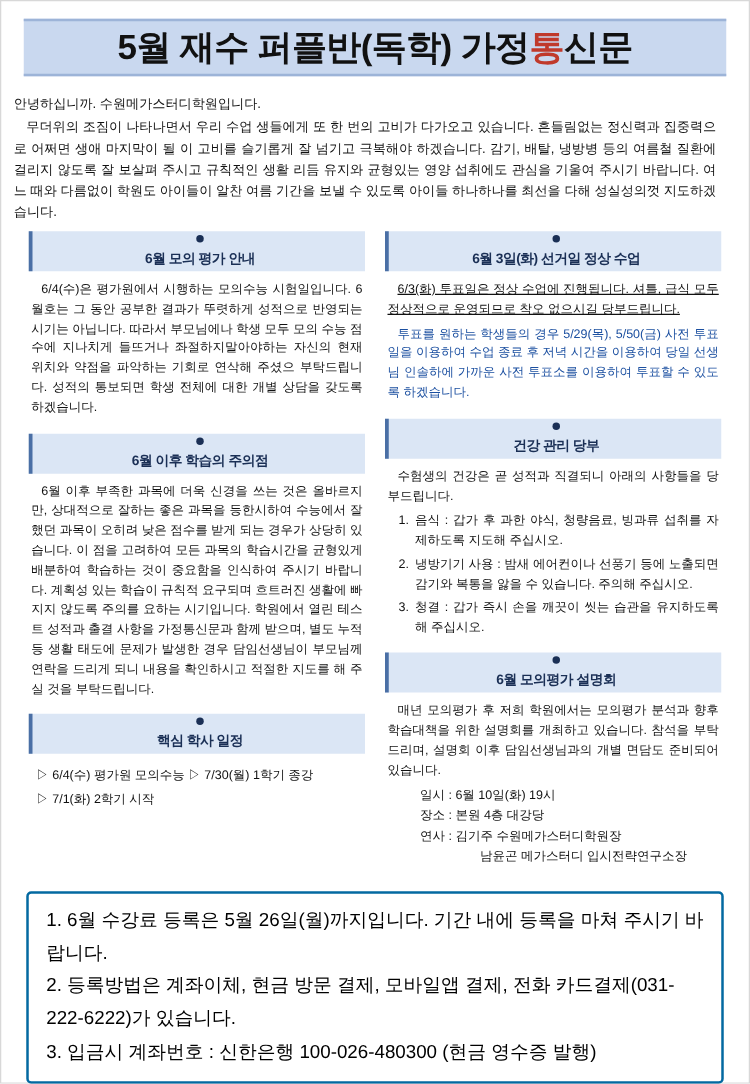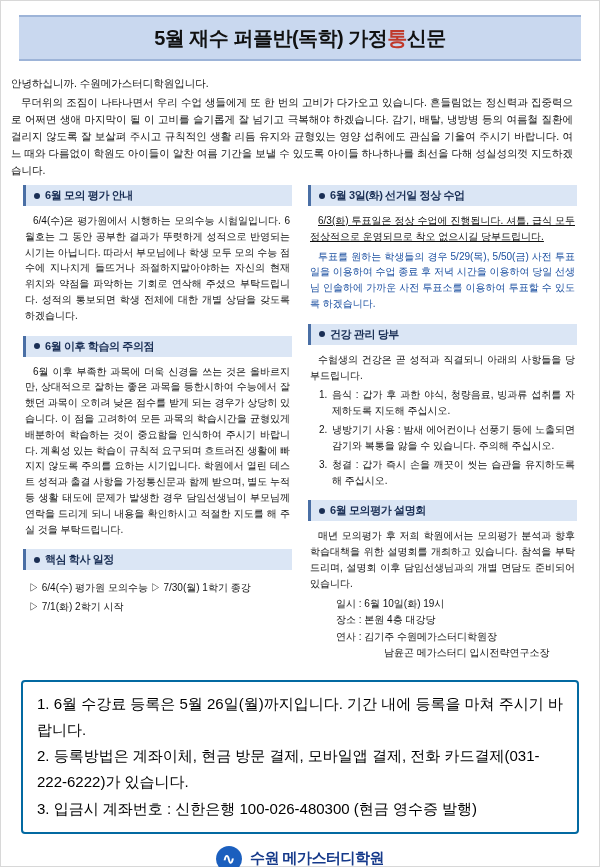--- a/index.html
+++ b/index.html
@@ -29,21 +29,21 @@
     background: #c9d8ef;
     border-top: 2px solid #9db4d8;
     border-bottom: 2px solid #9db4d8;
     height: 42px;
     display: flex;
     align-items: center;
     justify-content: center;
     position: relative;
   }
   .header-title {
-    font-size: 20px;
+    font-size: 28px;
     font-weight: bold;
     letter-spacing: -0.5px;
     color: #111;
   }
   .header-title .accent {
     color: #c0392b;
   }
   
   .intro {
     margin: 14px 26px 6px 10px;
@@ -74,20 +74,21 @@
     background: #dbe6f5;
     border-left: 3px solid #4a6fa5;
     font-size: 11px;
     font-weight: bold;
     color: #1a2f55;
     padding: 3px 6px 3px 8px;
     letter-spacing: -0.4px;
     display: flex;
     align-items: center;
     gap: 5px;
+    flex-direction: column;
   }
   .bullet-dot {
     width: 6px;
     height: 6px;
     background: #1a2f55;
     border-radius: 50%;
     display: inline-block;
     flex: 0 0 auto;
   }
   .sec-body {

